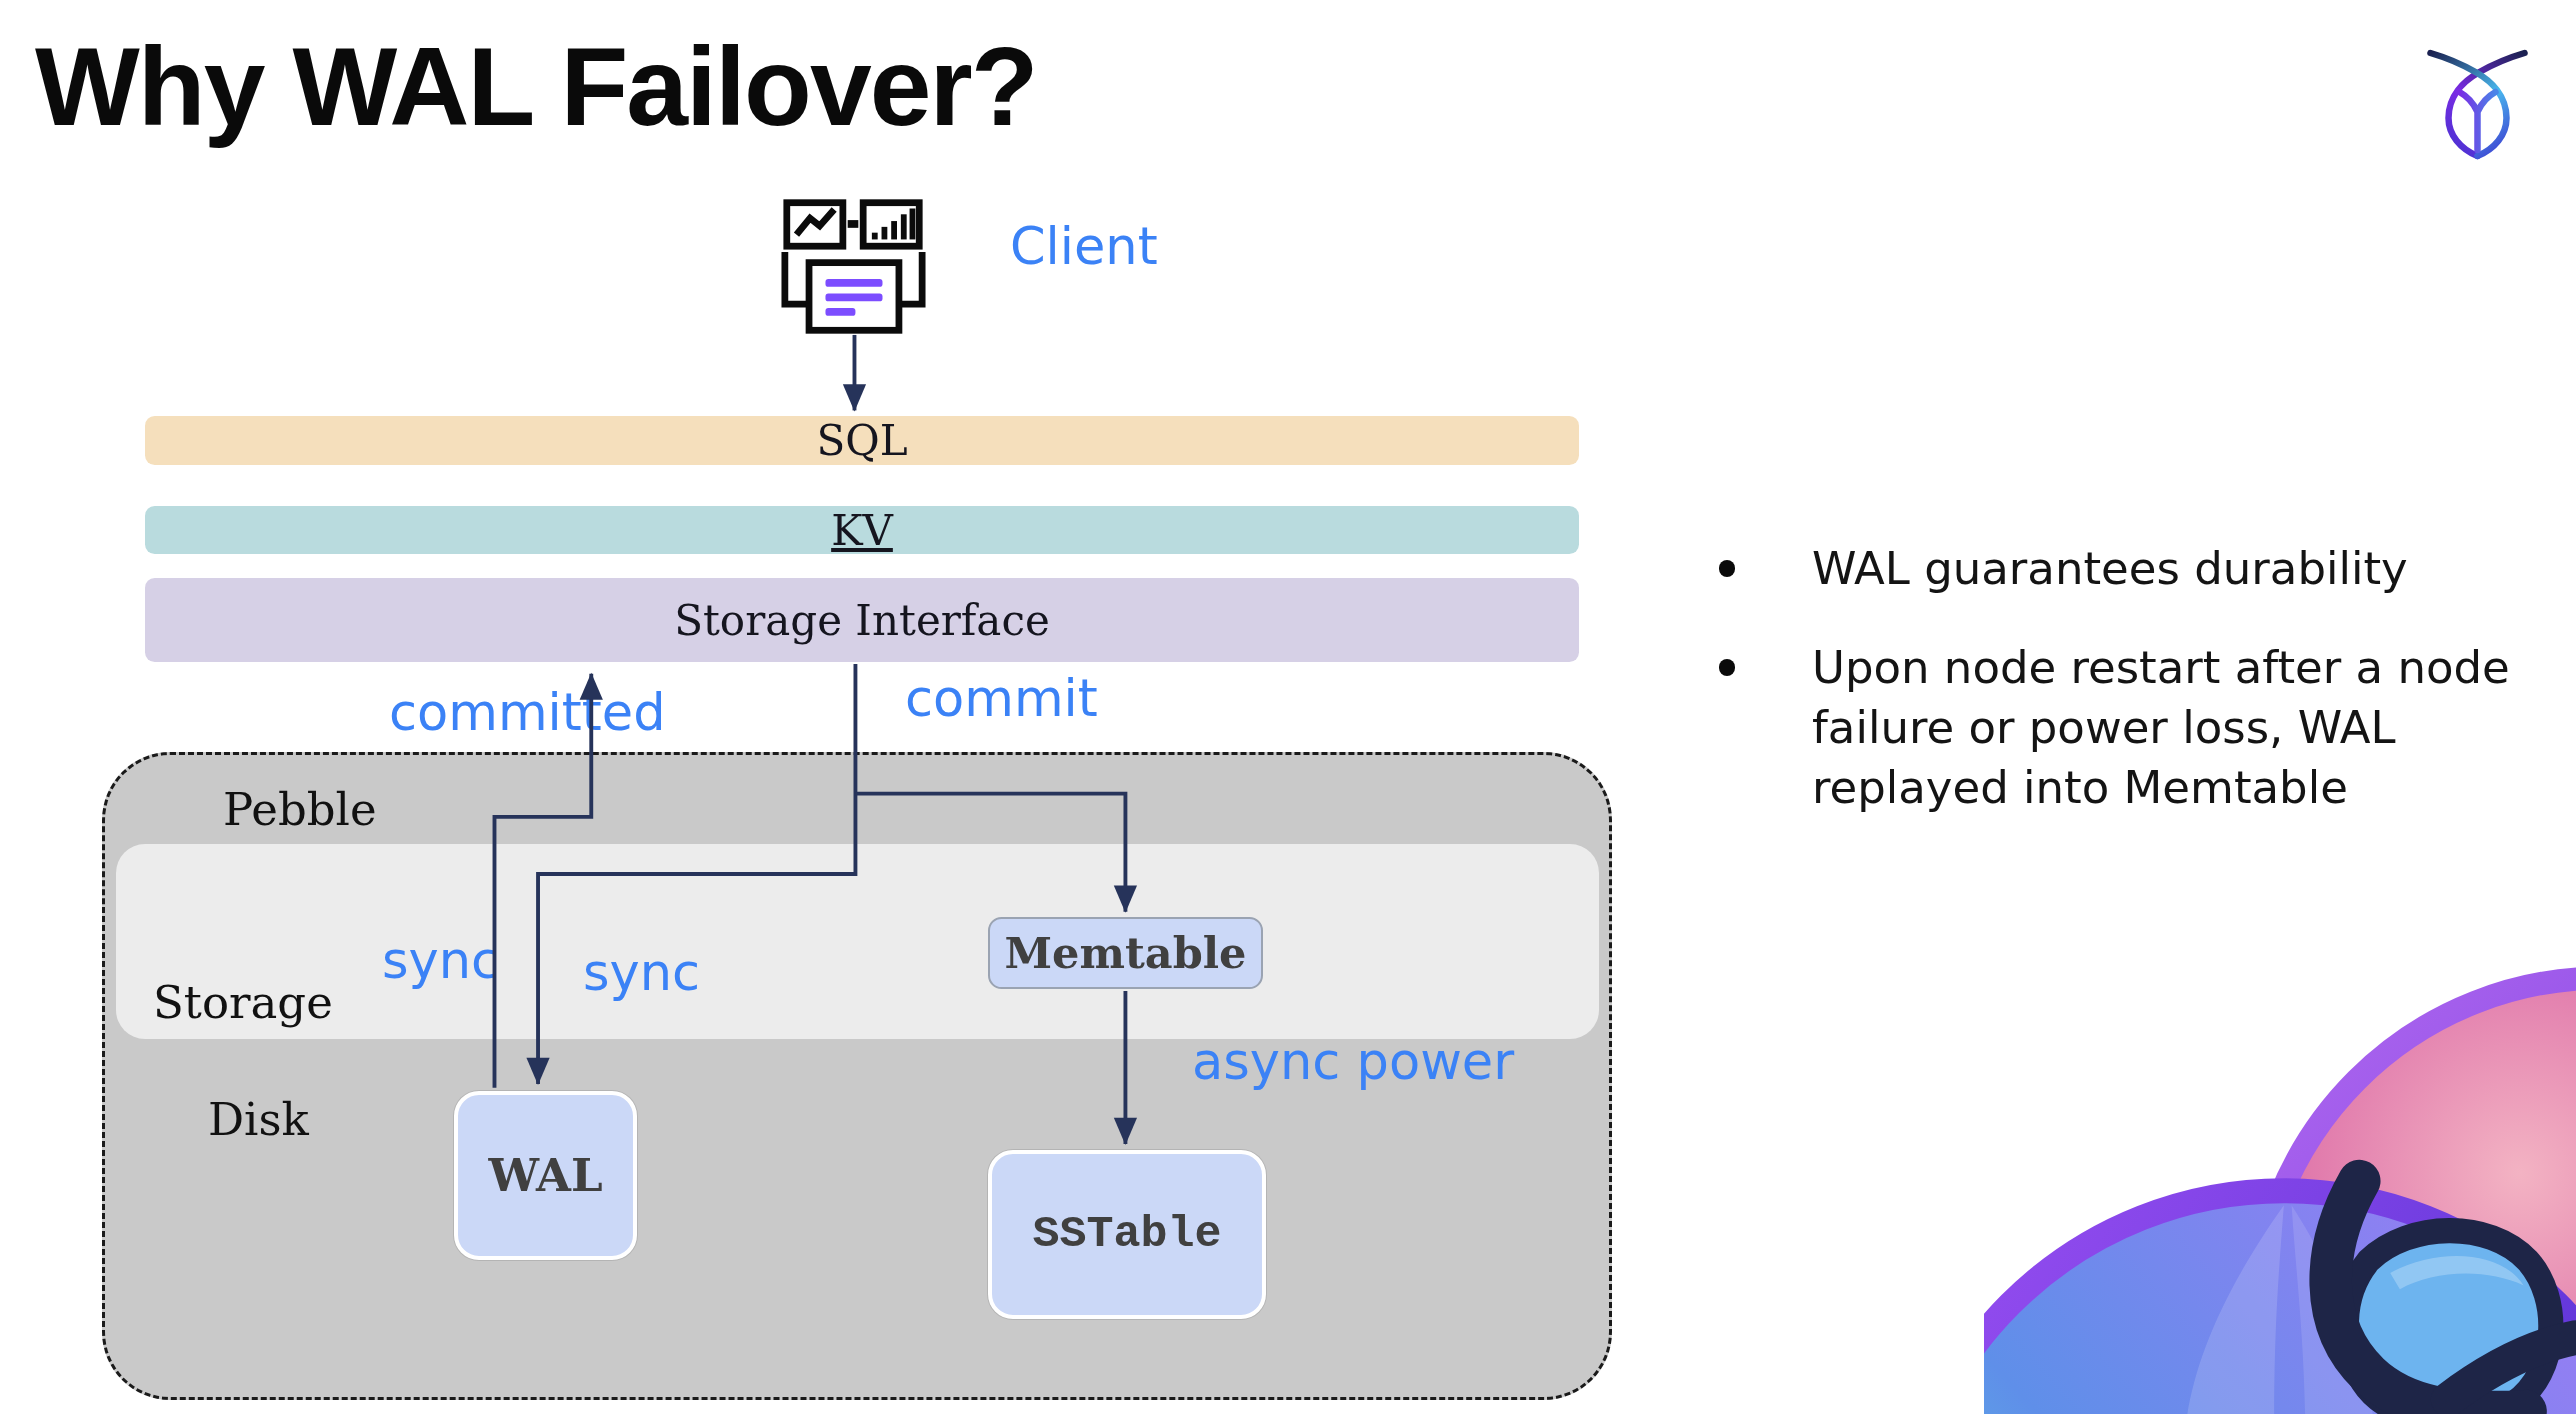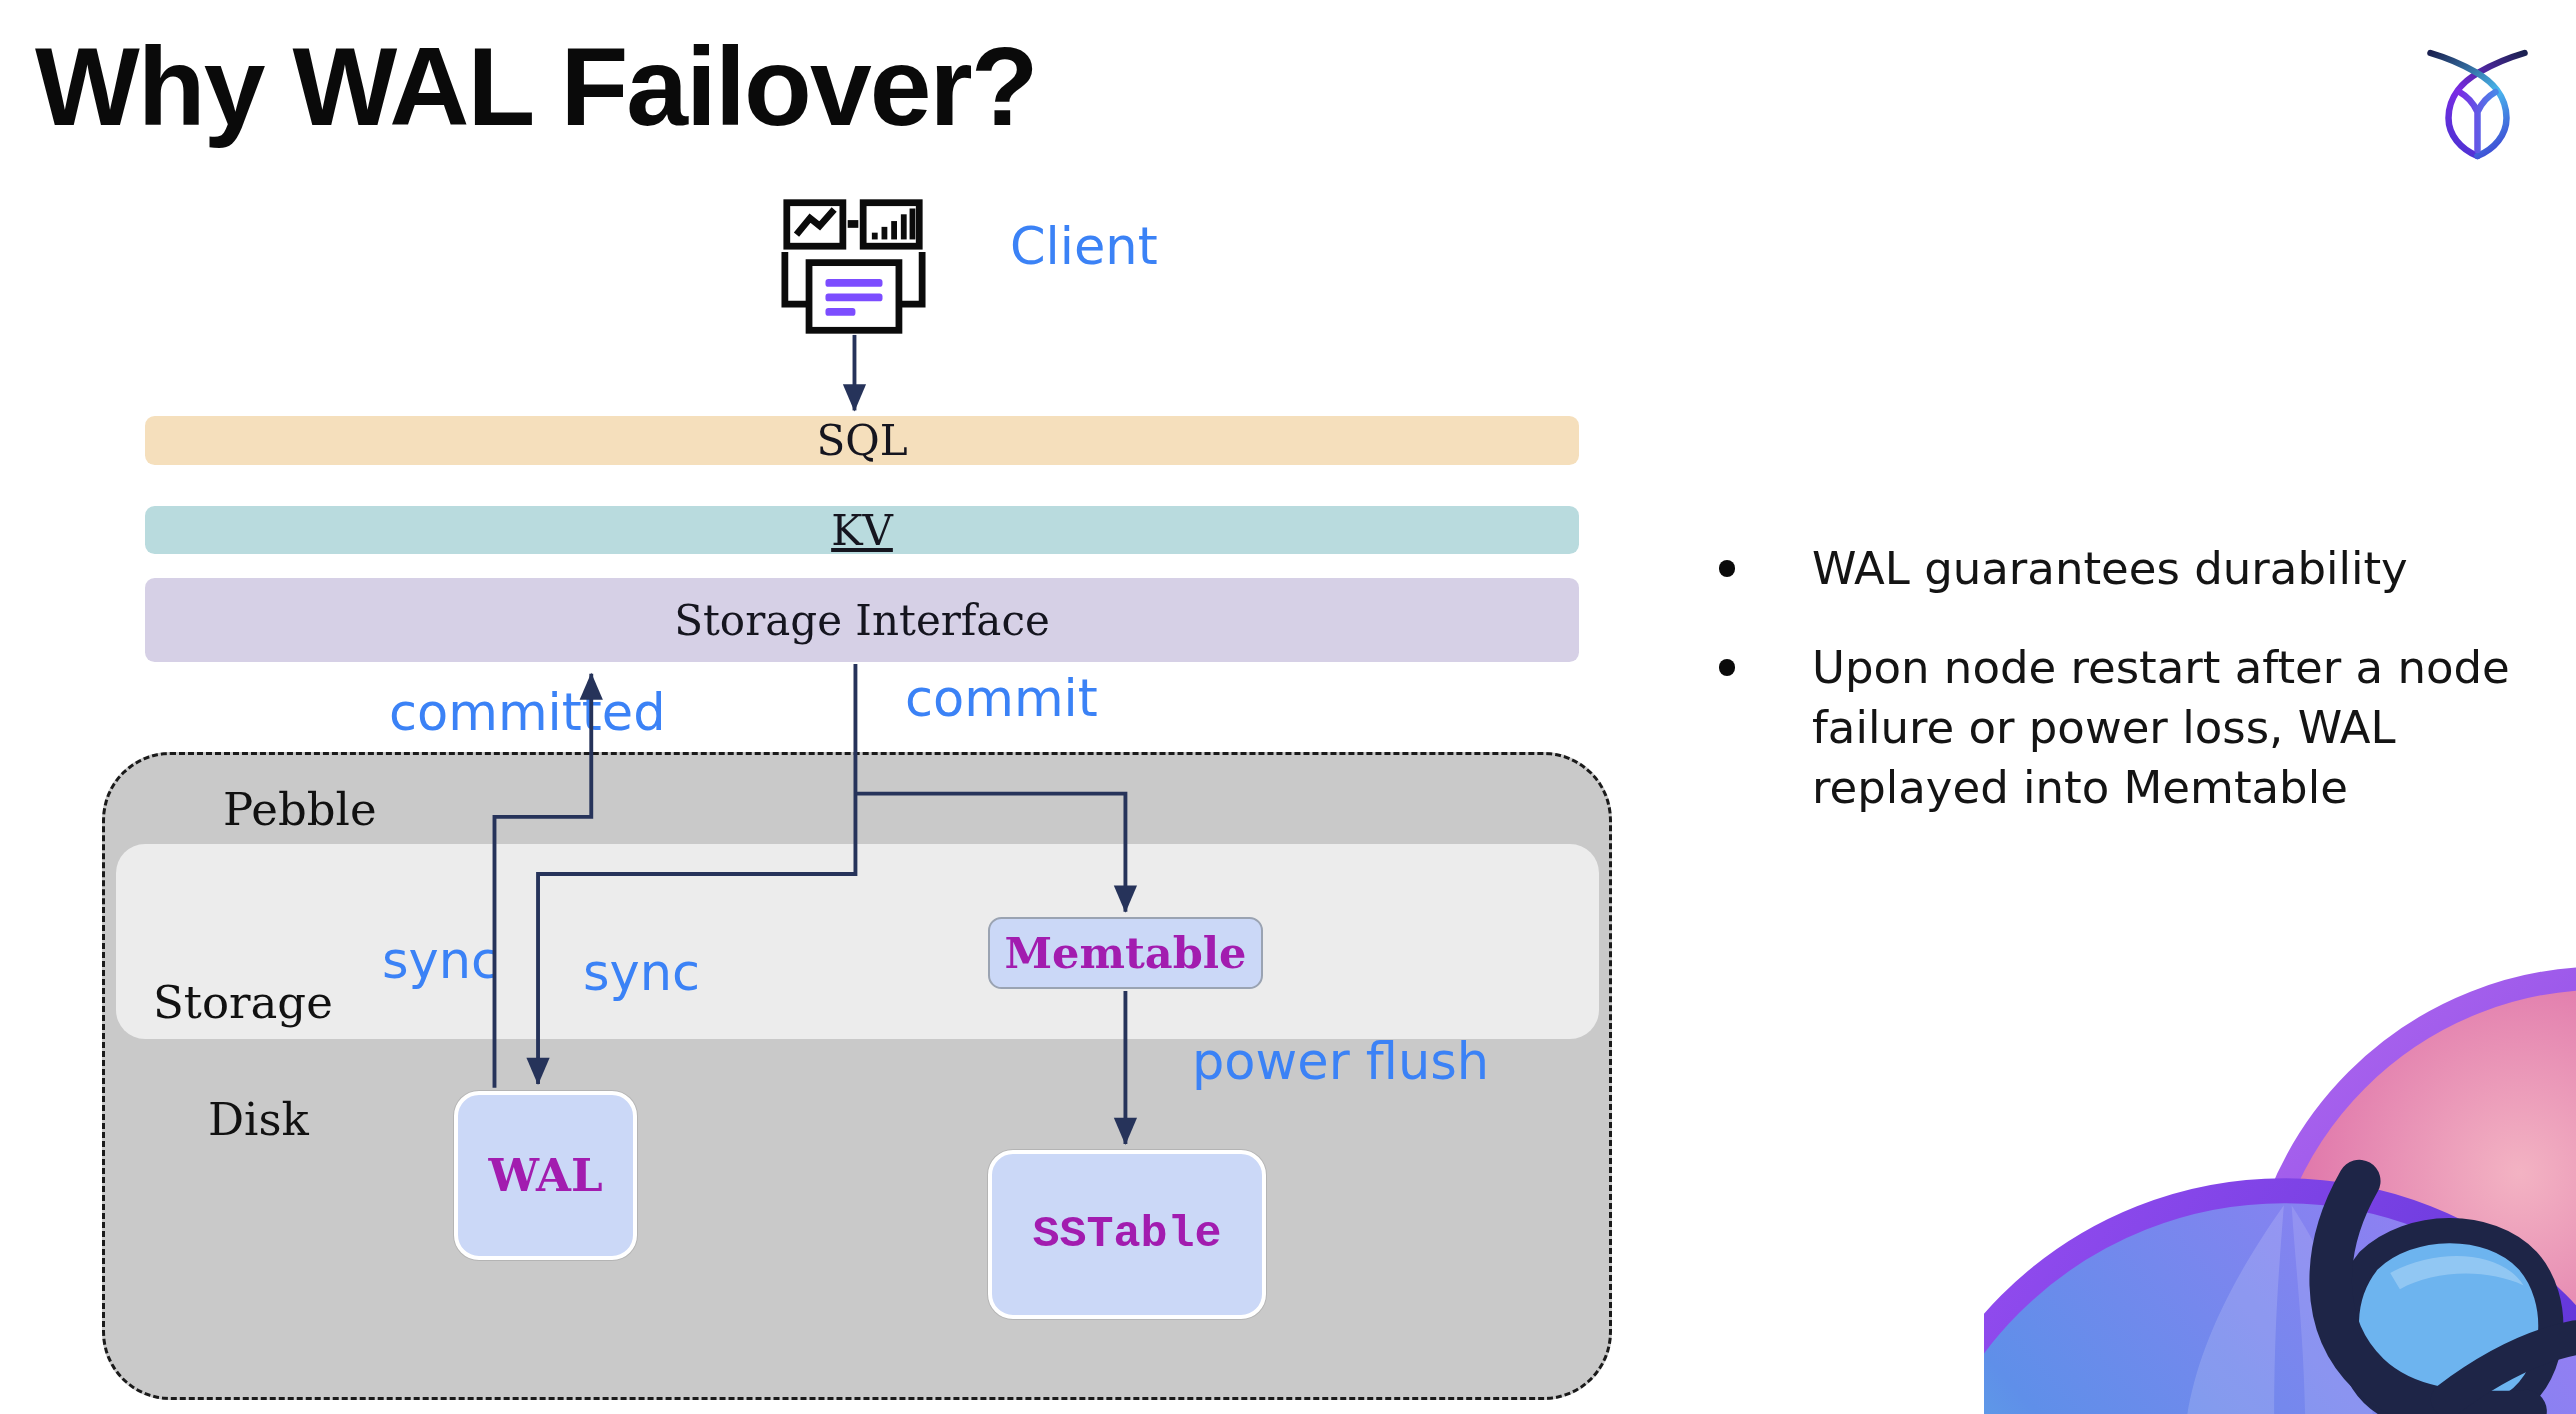--- a/index.html
+++ b/index.html
@@ -23,21 +23,21 @@
   .memory-band{position:absolute;left:116px;top:844px;width:1483px;height:195px;
           background:#ececec;border-radius:29px;}
 
   .serif-label{position:absolute;font-family:"DejaVu Serif",serif;font-size:45px;
           color:#111;line-height:58px;white-space:nowrap;}
   .sans-label{position:absolute;font-family:"DejaVu Sans",sans-serif;font-size:51px;
           color:#3b82f6;line-height:52px;white-space:nowrap;}
 
   
   .node{position:absolute;background:#cbd8f7;display:flex;align-items:center;justify-content:center;
-        font-family:"DejaVu Serif",serif;font-weight:700;color:#a21caf;box-sizing:border-box;}
+        font-family:"DejaVu Serif",serif;font-weight:700;color:#404040;box-sizing:border-box;}
   .node.wal{left:454px;top:1091px;width:183px;height:169px;border:4.8px solid #ffffff;
         border-radius:25px;font-size:45px;box-shadow:0 0 0 1px rgba(0,0,0,.10);}
   .node.memtable{left:988px;top:917px;width:275px;height:72px;border:2.9px solid #9aa3b2;
         border-radius:13.5px;font-size:43px;}
   .node.sstable{left:988px;top:1150px;width:278px;height:169px;border:4.8px solid #ffffff;
         border-radius:25px;font-size:45px;box-shadow:0 0 0 1px rgba(0,0,0,.10);font-family:Liberation Mono, monospace;}
 
   .arrow-layer{position:absolute;left:0;top:0;width:2576px;height:1415px;pointer-events:none;}
 
   .client-icon{position:absolute;left:780px;top:194px;}
@@ -120,21 +120,21 @@
   <div class="pebble"></div>
   <div class="memory-band"></div>
   <div class="serif-label" style="left:223px;top:781px;">Pebble</div>
   <div class="serif-label" style="left:153px;top:974px;">Storage</div>
   <div class="serif-label" style="left:208px;top:1091px;">Disk</div>
 
   <div class="sans-label" style="left:389px;top:687px;width:186px;text-align:right;">committed</div>
   <div class="sans-label" style="left:905px;top:673px;">commit</div>
   <div class="sans-label" style="left:382px;top:935px;">sync</div>
   <div class="sans-label" style="left:583px;top:947px;">sync</div>
-  <div class="sans-label" style="left:1192px;top:1036px;">power flush</div>
+  <div class="sans-label" style="left:1192px;top:1036px;">async power</div>
 
   <div class="node wal">
     <span>WAL</span>
   </div>
   <div class="node memtable">
     <span>Memtable</span>
   </div>
   <div class="node sstable">
     <span>SSTable</span>
   </div>

